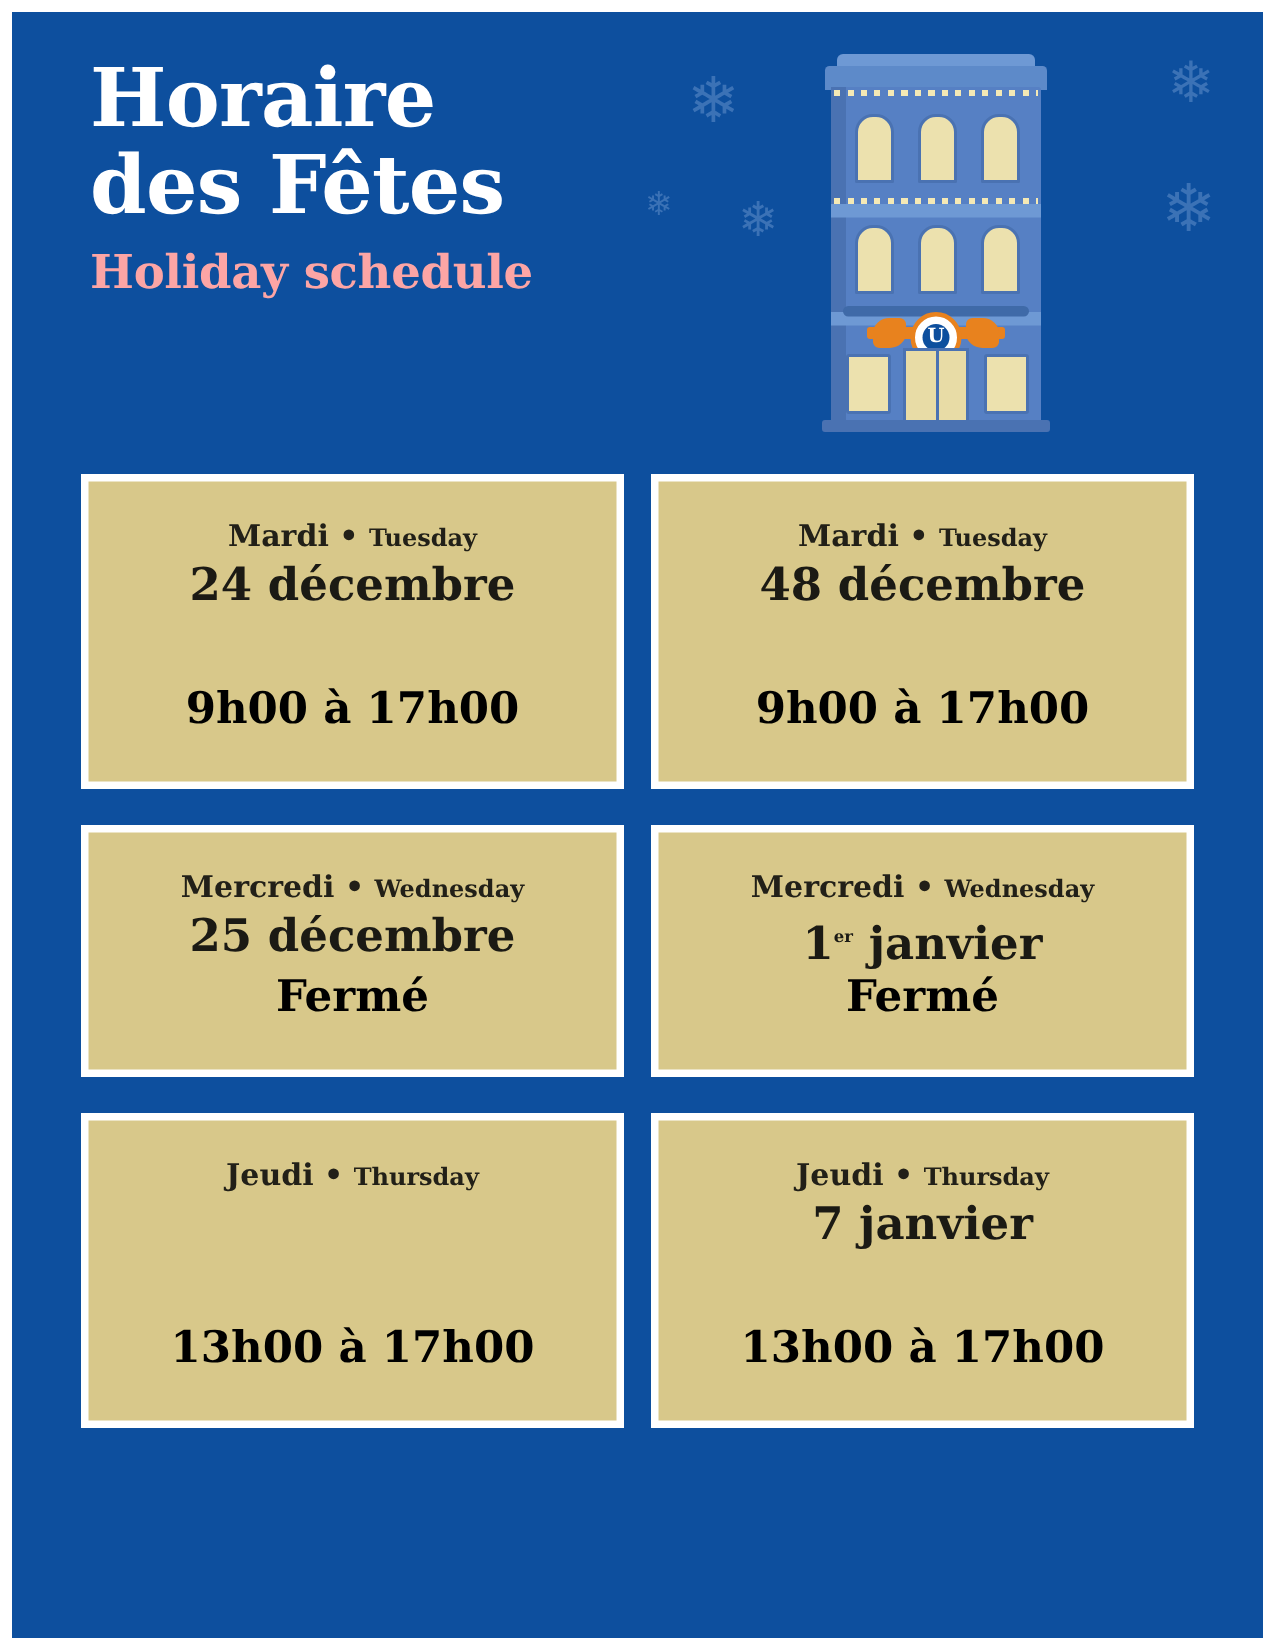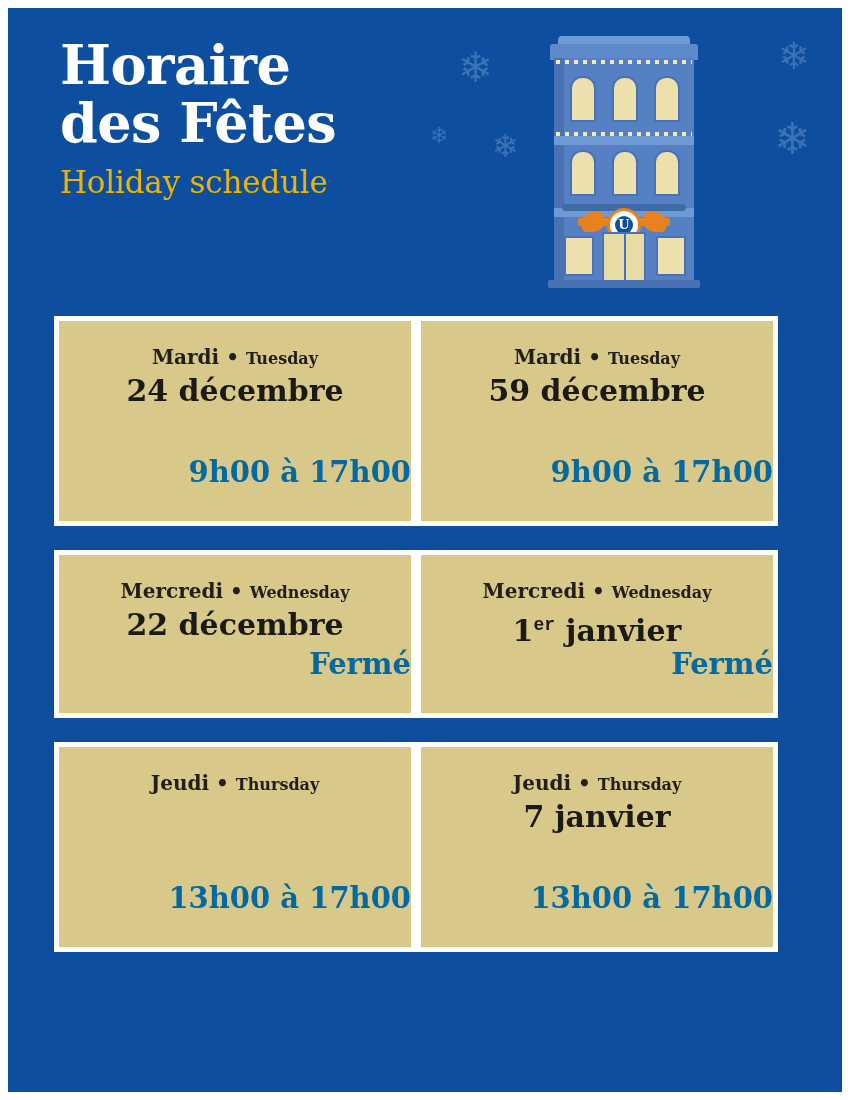--- a/index.html
+++ b/index.html
@@ -39,22 +39,22 @@
   .title-line {
     font-family: "DejaVu Serif", serif;
     font-weight: bold;
     color: #ffffff;
     font-size: 54px;
     line-height: 58px;
     letter-spacing: -0.5px;
   }
   .subtitle {
     font-family: "DejaVu Serif", serif;
-    font-weight: normal;
-    color: #eab308;
+    font-weight: bold;
+    color: #fca5a5;
     font-size: 31px;
     line-height: 36px;
     margin-top: 12px;
     letter-spacing: -0.2px;
   }
 
   
   .snowflake {
     position: absolute;
     color: #3c74b8;
@@ -202,20 +202,21 @@
 
   
   .grid {
     position: absolute;
     left: 46px;
     top: 308px;
     width: 742px;
   }
   .row {
     display: flex;
+    gap: 18px;
     margin-bottom: 24px;
   }
   .card {
     position: relative;
     width: 362px;
     height: 210px;
     background: #d8c88a;
     border: 5px solid #ffffff;
     box-sizing: border-box;
     display: flex;
@@ -239,35 +240,34 @@
   .card-date {
     font-family: "DejaVu Serif", serif;
     font-weight: bold;
     color: #1b1a14;
     font-size: 30px;
     line-height: 36px;
     margin-top: 2px;
     white-space: nowrap;
   }
   .card-date sup {
-    font-size: 18px;
+    font-size: 11px;
     vertical-align: super;
-    font-family: Liberation Mono, monospace;
   }
   .card-hours {
     font-family: "DejaVu Serif", serif;
     font-weight: bold;
-    color: #0369a1;
+    color: #000000;
     font-size: 29px;
     line-height: 34px;
     position: absolute;
     left: 0;
     right: 0;
     bottom: 32px;
-    text-align: right;
+    text-align: center;
   }
 </style>
 </head>
 <body>
 
 <div class="poster">
 
   <div class="header">
 
     <div class="title-block">
@@ -332,33 +332,33 @@
         <div class="card-date">24 décembre</div>
         <div class="card-hours">9h00 à 17h00</div>
       </div>
 
       <div class="card">
         <div class="card-day">
           <span>Mardi</span>
           <span>•</span>
           <span class="en">Tuesday</span>
         </div>
-        <div class="card-date">59 décembre</div>
+        <div class="card-date">48 décembre</div>
         <div class="card-hours">9h00 à 17h00</div>
       </div>
     </div>
 
     <div class="row">
       <div class="card card-row2">
         <div class="card-day">
           <span>Mercredi</span>
           <span>•</span>
           <span class="en">Wednesday</span>
         </div>
-        <div class="card-date">22 décembre</div>
+        <div class="card-date">25 décembre</div>
         <div class="card-hours">Fermé</div>
       </div>
 
       <div class="card card-row2">
         <div class="card-day">
           <span>Mercredi</span>
           <span>•</span>
           <span class="en">Wednesday</span>
         </div>
         <div class="card-date">

